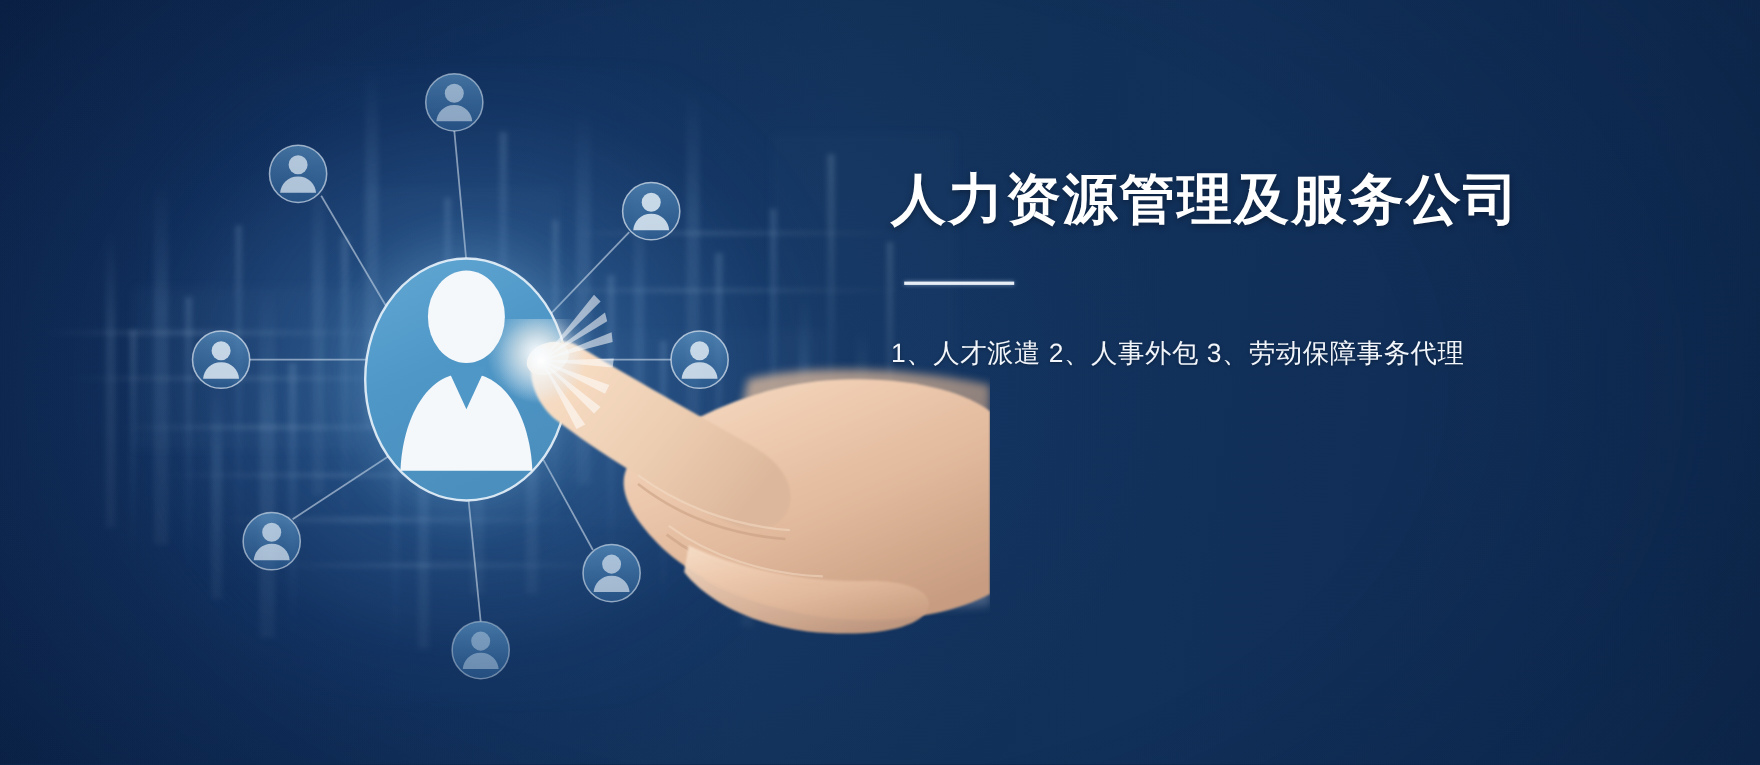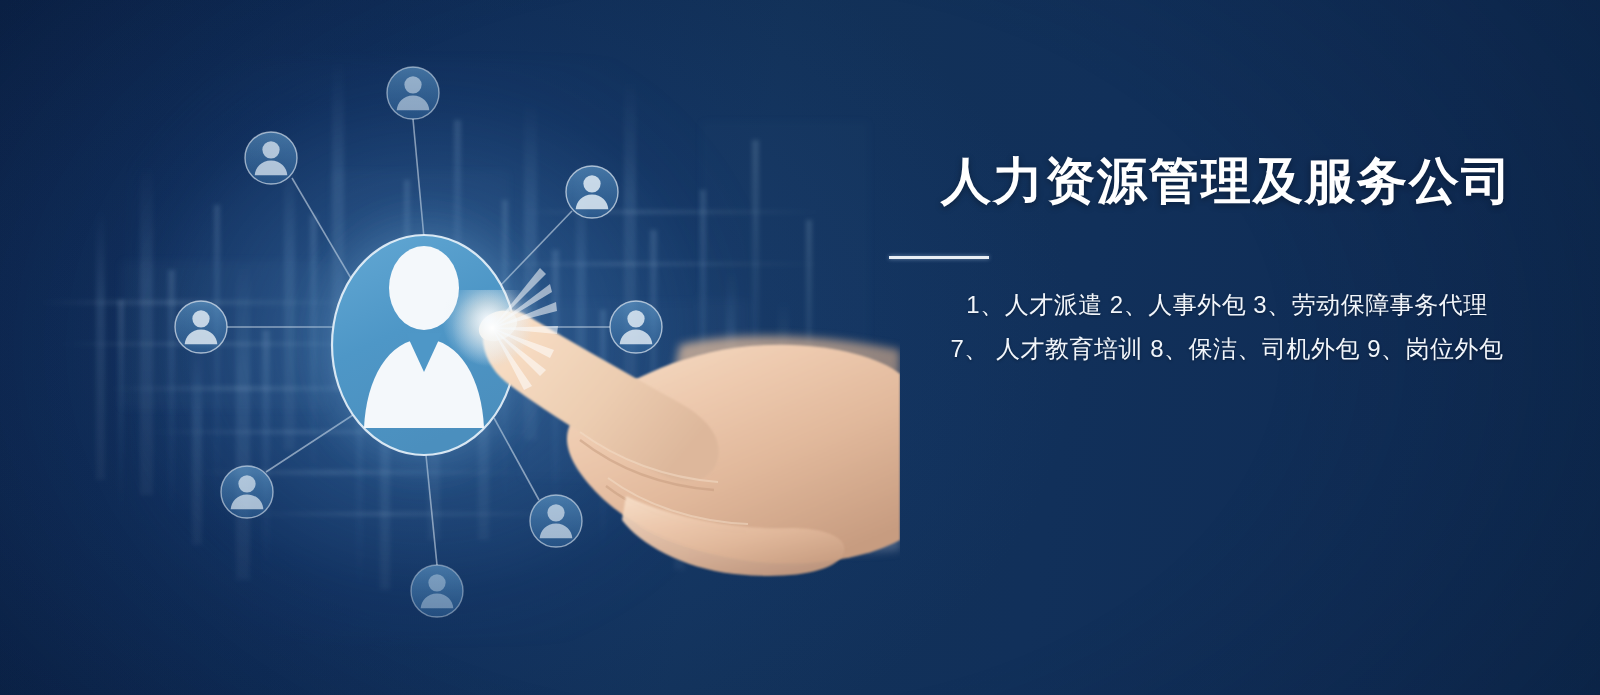--- a/index.html
+++ b/index.html
@@ -36,43 +36,42 @@
 
   
   #network { position:absolute; left:0; top:0; width:800px; height:695px; }
 
   
   #hand { position:absolute; left:430px; top:290px; width:470px; height:300px; }
 
   
   #text-block {
     position:absolute;
-    left:877px; top:150px;
+    left:810px; top:150px;
     width:700px;
-    text-align:center;
   }
   #page-title {
     font-size:50px;
     font-weight:bold;
     color:#ffffff;
     letter-spacing:2px;
     line-height:1.25;
     text-shadow:0 2px 6px rgba(0,0,0,0.35);
     white-space:nowrap;
   }
   #title-divider {
     margin-top:43px;
     margin-left:12px;
     width:100px;
     height:3px;
     background:#e8eef5;
     box-shadow:0 0 4px rgba(200,225,255,0.5);
   }
   #service-list {
-    margin-top:24px;
+    margin-top:41px;
     list-style:none;
   }
   #service-list li {
     font-size:24px;
     color:#f2f6fb;
     line-height:1.84;
     letter-spacing:0.5px;
     white-space:nowrap;
     text-shadow:0 1px 3px rgba(0,0,0,0.35);
   }
@@ -345,17 +344,16 @@
   <div id="bg-vignette"></div>
 
   <div id="text-block">
 
     <h1 id="page-title">人力资源管理及服务公司</h1>
 
     <div id="title-divider"></div>
 
     <ul id="service-list">
       <li>1、人才派遣   2、人事外包   3、劳动保障事务代理</li>
-      <li>7、 人才教育培训   8、保洁、司机外包 9、岗位外包</li>
     </ul>
 
   </div>
 </div>
 
 </body></html>

